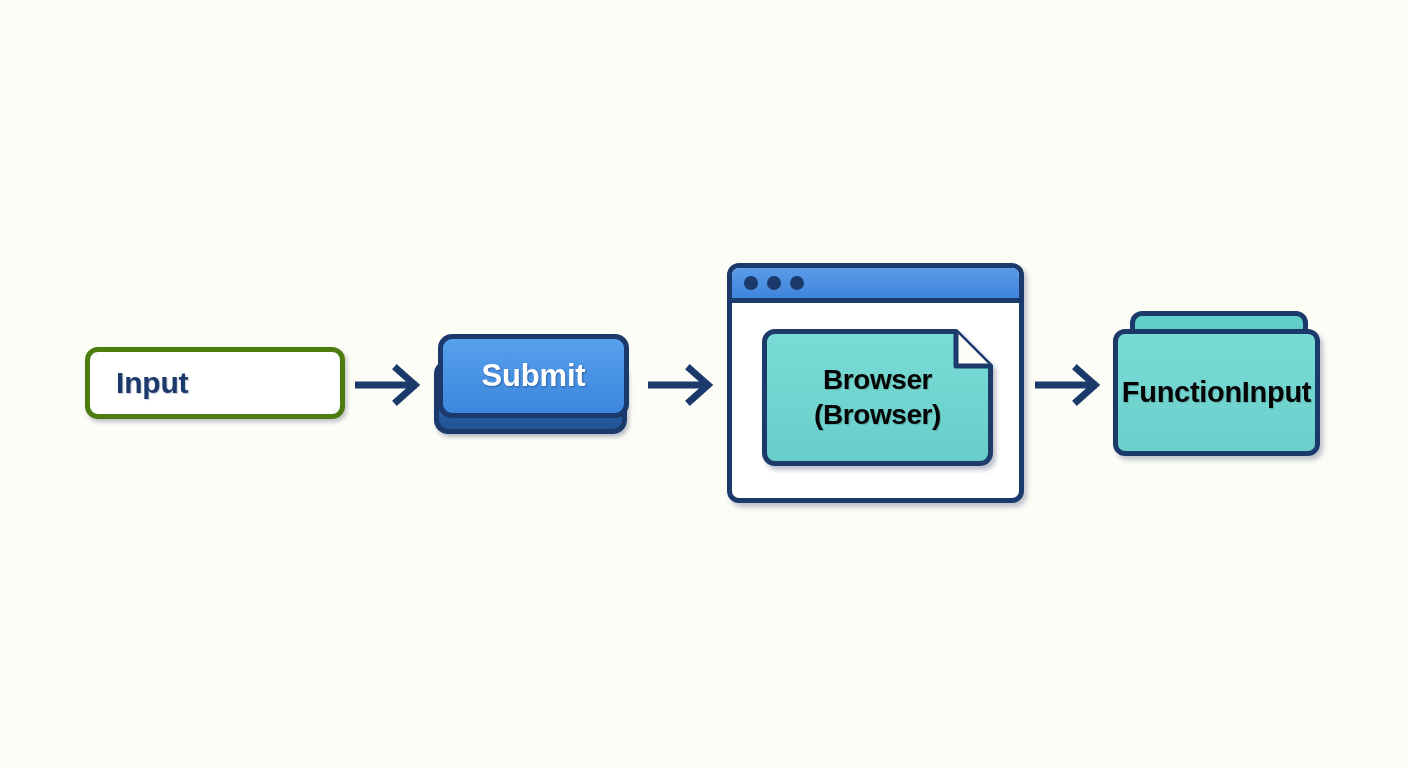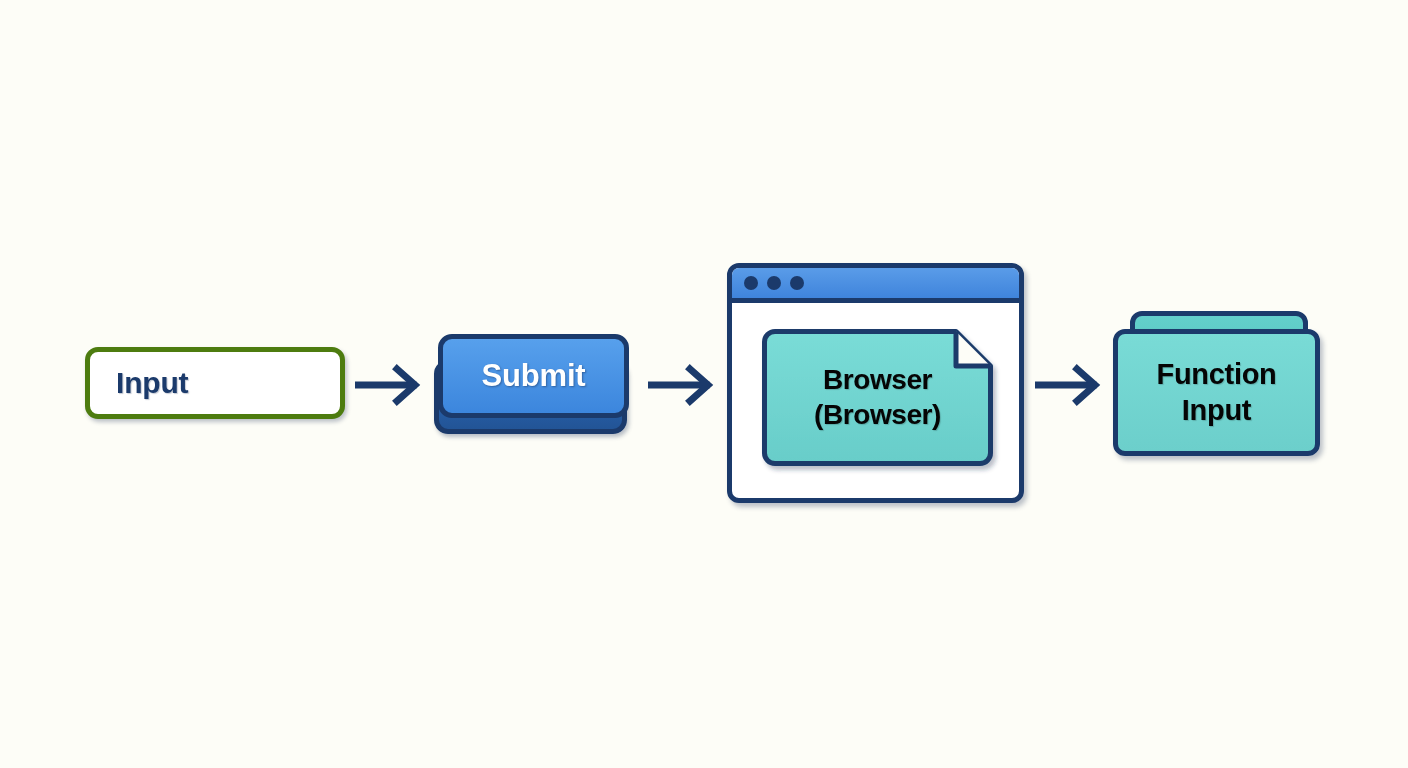--- a/index.html
+++ b/index.html
@@ -180,21 +180,21 @@
     left: 0px;
     top: 18px;
     width: 207px;
     height: 127px;
     box-sizing: border-box;
     background: linear-gradient(#79dbd6, #6ccfcb);
     border: 5px solid #1b3a6b;
     border-radius: 12px;
     box-shadow: 3px 4px 5px rgba(20,40,80,0.28);
     display: flex;
-    flex-direction: column;
+    flex-direction: row;
     align-items: center;
     justify-content: center;
     font-size: 29px;
     font-weight: 700;
     color: #050505;
     line-height: 1.22;
     letter-spacing: -0.3px;
     text-shadow: 1px 1px 1px rgba(0,0,0,0.18);
   }
 </style>

